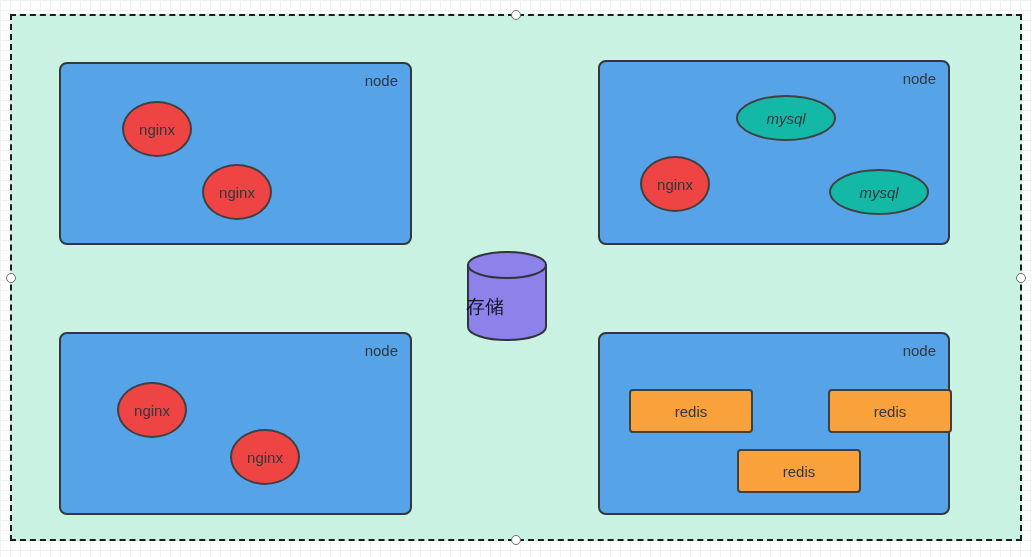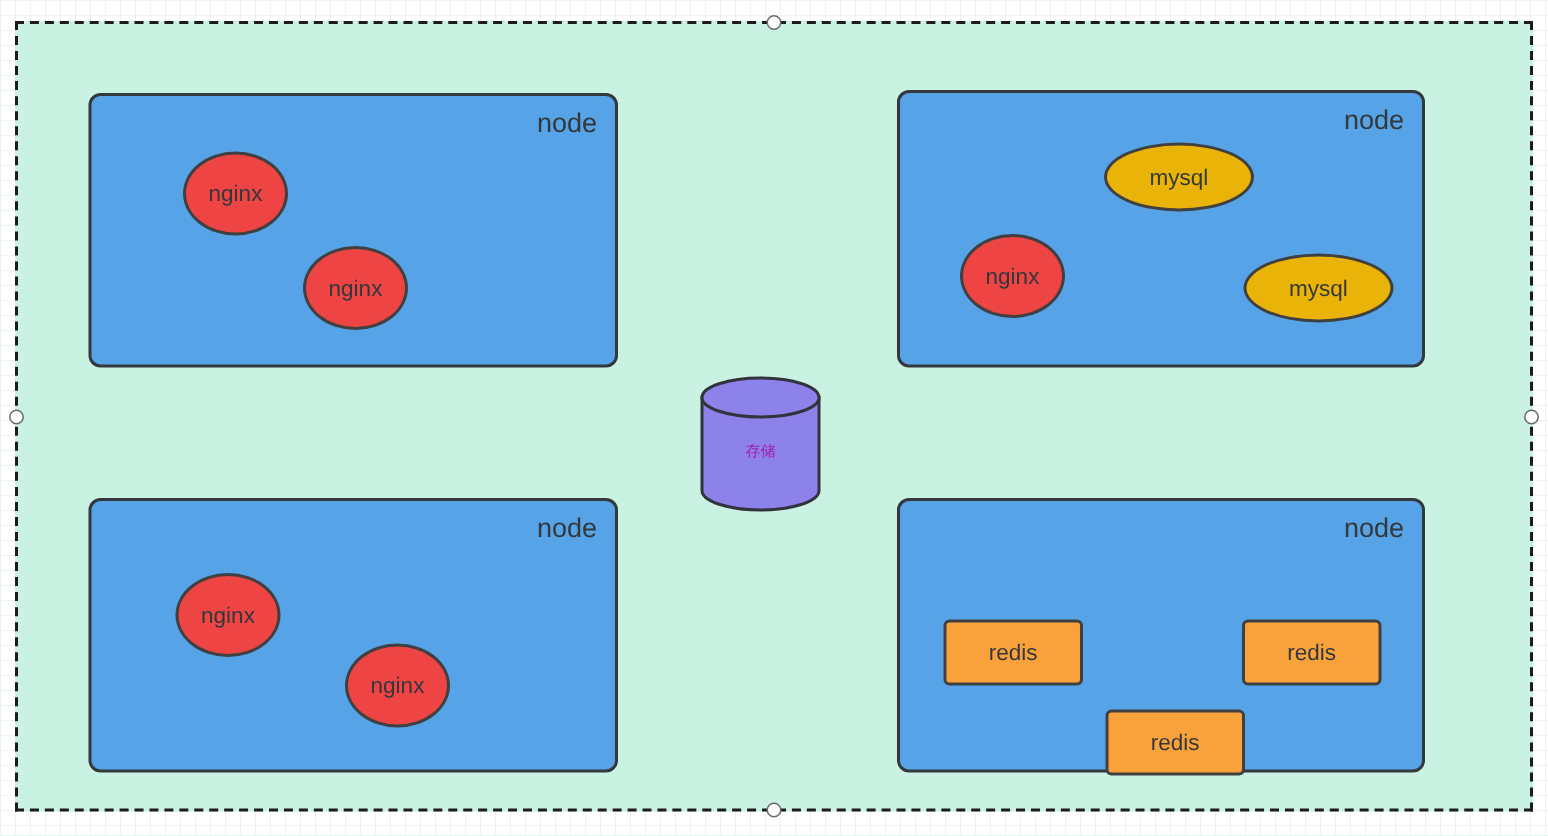--- a/index.html
+++ b/index.html
@@ -55,21 +55,21 @@
   }
   .node-tl { left: 47px;  top: 46px;  width: 353px; height: 183px; }
   .node-tr { left: 586px; top: 44px;  width: 352px; height: 185px; }
   .node-bl { left: 47px;  top: 316px; width: 353px; height: 183px; }
   .node-br { left: 586px; top: 316px; width: 352px; height: 183px; }
 
   .node-label {
     position: absolute;
     top: 8px;
     right: 12px;
-    font-size: 18px;
+    font-size: 15px;
     color: #33383d;
   }
 
   
   .pod {
     position: absolute;
     display: flex;
     align-items: center;
     justify-content: center;
     font-size: 15px;
@@ -78,47 +78,47 @@
   }
   .pod-nginx {
     width: 70px;
     height: 56px;
     background: #ef4444;
     border-radius: 50%;
   }
   .pod-mysql {
     width: 100px;
     height: 46px;
-    background: #eab308;
+    background: #14b8a6;
     border-radius: 50%;
+    font-style: italic;
   }
   .pod-redis {
-    width: 93px;
+    width: 124px;
     height: 44px;
     background: #f9a23c;
     border-radius: 4px;
-    margin-top: 24px;
   }
 
   
   .storage {
     position: absolute;
     left: 454px;
     top: 234px;
     width: 82px;
     height: 92px;
   }
   .storage-label {
     position: absolute;
     left: 0;
     right: 0;
     top: 44px;
-    text-align: center;
-    font-size: 10px;
-    color: #a21caf;
+    text-align: left;
+    font-size: 19px;
+    color: #0f172a;
   }
 </style>
 </head>
 <body>
 
 <div class="cluster">
 
   <span class="handle top"></span>
   <span class="handle bottom"></span>
   <span class="handle left"></span>

